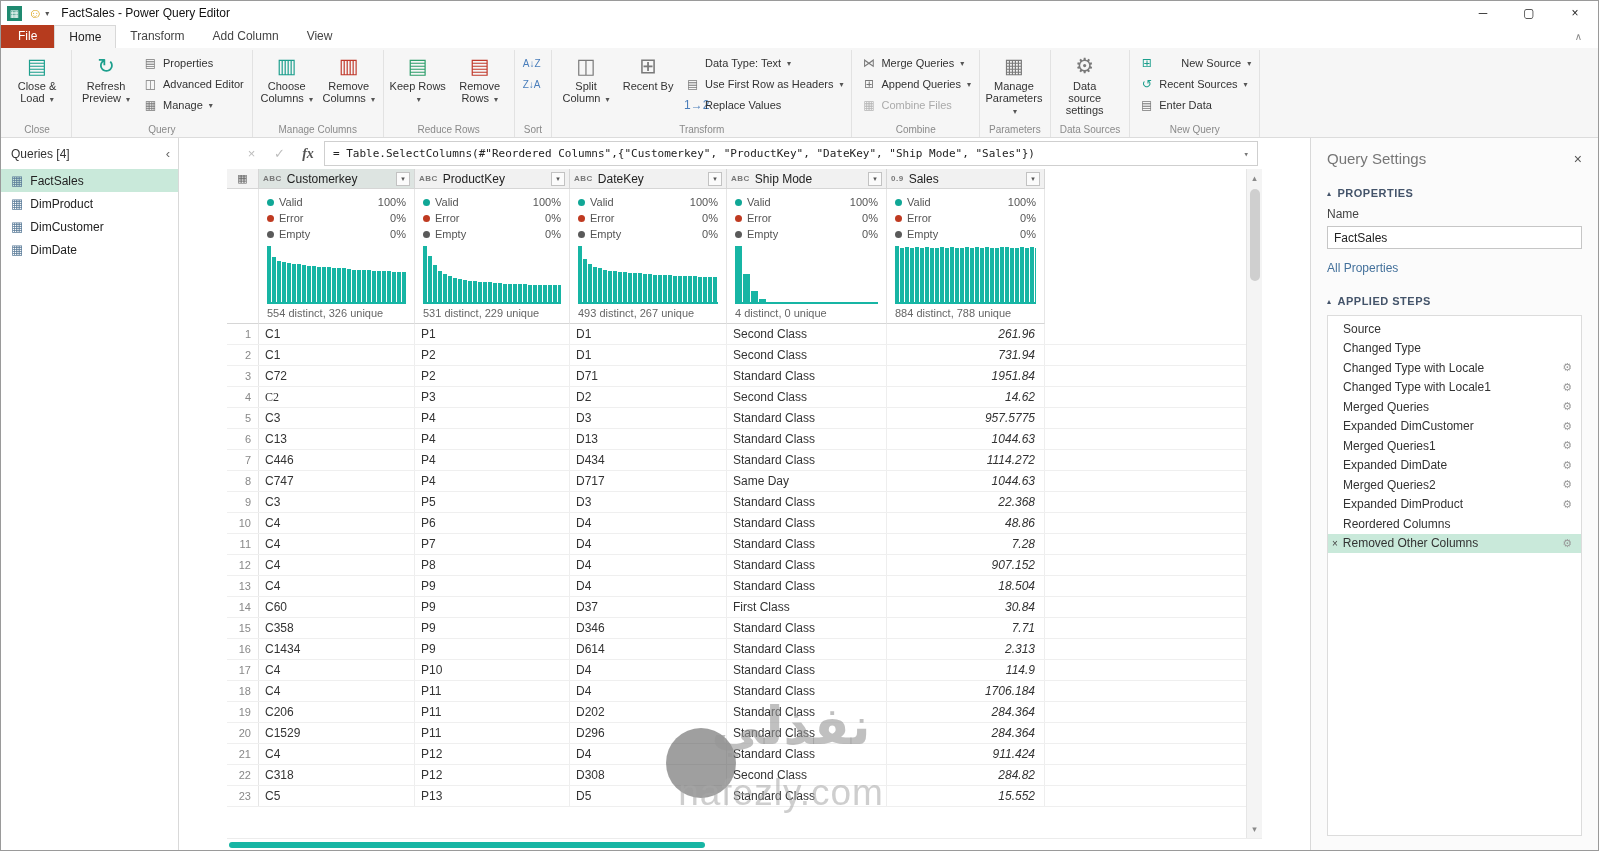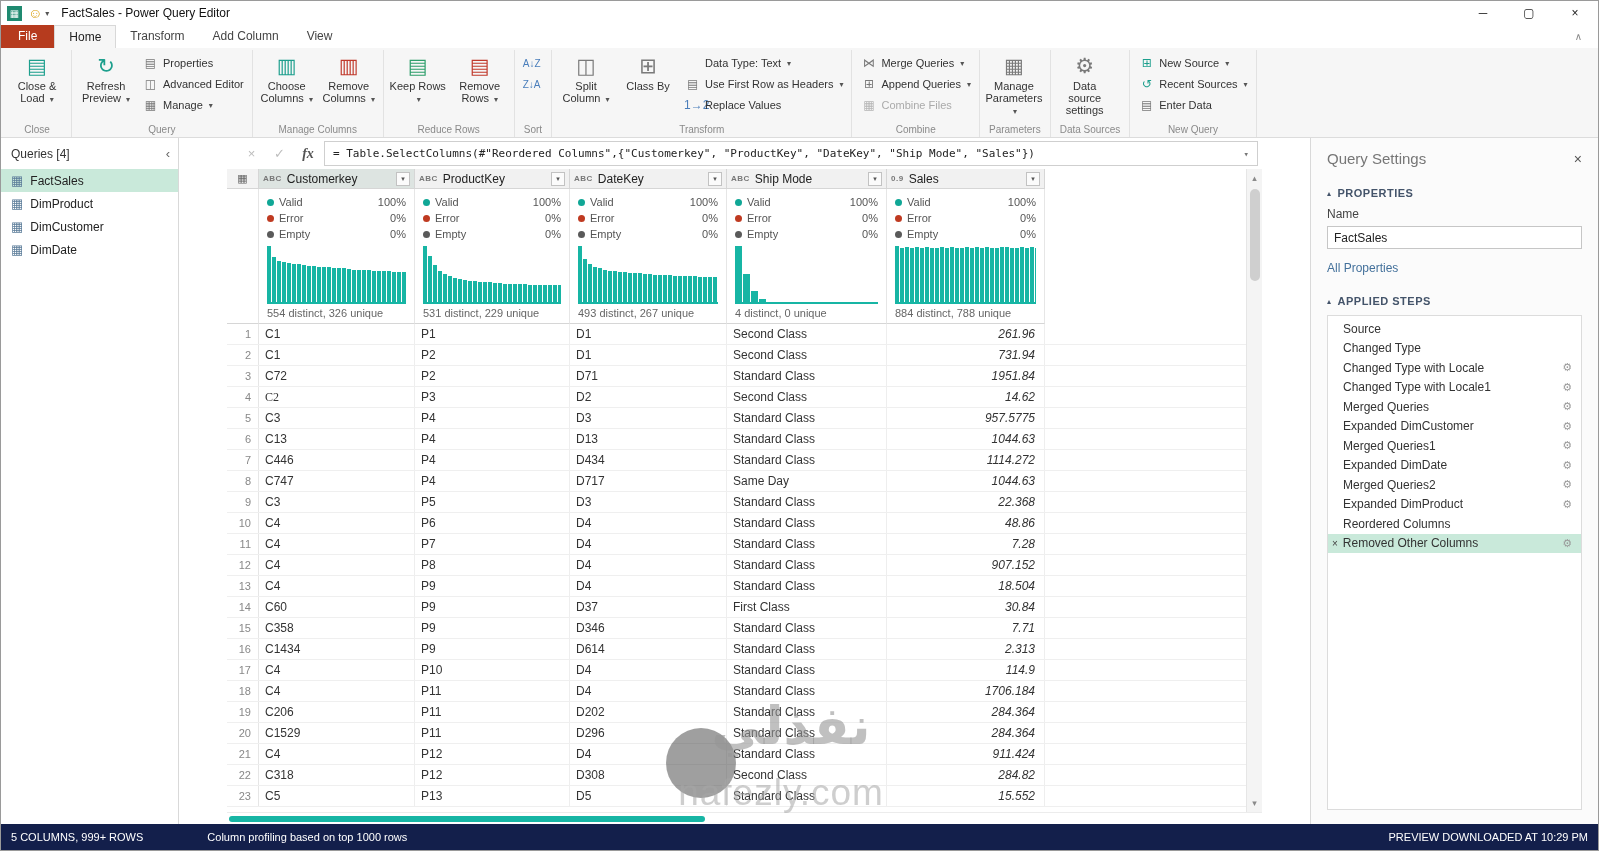--- a/index.html
+++ b/index.html
@@ -208,21 +208,21 @@
         <div class="rgroup-label">Sort</div>
       </div>
       <div class="rgroup">
         <div class="rgroup-content">
           <div class="rlarge">
             <div class="ricon " style="white-space: nowrap; color: rgb(122, 122, 122);">◫</div>
             <div class="rlabel" style="display: block;">Split Column <div class="arrow" style="display: inline;">▾</div></div>
           </div>
           <div class="rlarge">
             <div class="ricon " style="white-space: nowrap; color: rgb(122, 122, 122);">⊞</div>
-            <div class="rlabel" style="display: block;">Class By</div>
+            <div class="rlabel" style="display: block;">Recent By</div>
           </div>
           <div class="rstack">
             <div class="rsmall">
               <div class="ricon " style="white-space: nowrap; color: rgb(122, 122, 122);"></div>
               <div style="display: inline;">Data Type: Text</div>
               <div class="arrow" style="display: inline;">▾</div>
             </div>
             <div class="rsmall">
               <div class="ricon " style="white-space: nowrap; color: rgb(122, 122, 122);">▤</div>
               <div style="display: inline;">Use First Row as Headers</div>
@@ -273,21 +273,21 @@
             <div class="rlabel" style="display: block;">Data source settings</div>
           </div>
         </div>
         <div class="rgroup-label">Data Sources</div>
       </div>
       <div class="rgroup">
         <div class="rgroup-content">
           <div class="rstack">
             <div class="rsmall">
               <div class="ricon " style="white-space: nowrap; color: rgb(29, 159, 141);">⊞</div>
-              <div style="display: inline;">New Source</div>
+              <div style="display: inline; margin-left: 22px;">New Source</div>
               <div class="arrow" style="display: inline;">▾</div>
             </div>
             <div class="rsmall">
               <div class="ricon " style="white-space: nowrap; color: rgb(29, 159, 141);">↺</div>
               <div style="display: inline;">Recent Sources</div>
               <div class="arrow" style="display: inline;">▾</div>
             </div>
             <div class="rsmall">
               <div class="ricon " style="white-space: nowrap; color: rgb(122, 122, 122);">▤</div>
               <div style="display: inline;">Enter Data</div>
@@ -847,25 +847,20 @@
           <div class="step selected">
             <div class="del" style="display: inline;">×</div>
             <div style="display: inline;">Removed Other Columns</div>
             <div class="gear">⚙</div>
           </div>
         </div>
     </div>
 
   </div>
 
-  <div class="statusbar">
-    <span class="status-item">5 COLUMNS, 999+ ROWS</span>
-    <span class="status-item">Column profiling based on top 1000 rows</span>
-    <span class="status-right">PREVIEW DOWNLOADED AT 10:29 PM</span>
-  </div>
 
   <div class="watermark">
     <div class="wm-circle"></div>
     <div class="wm-ar">نفذلي</div>
     <div class="wm-site">nafezly.com</div>
   </div>
 
 </div>
 
 </body></html>

